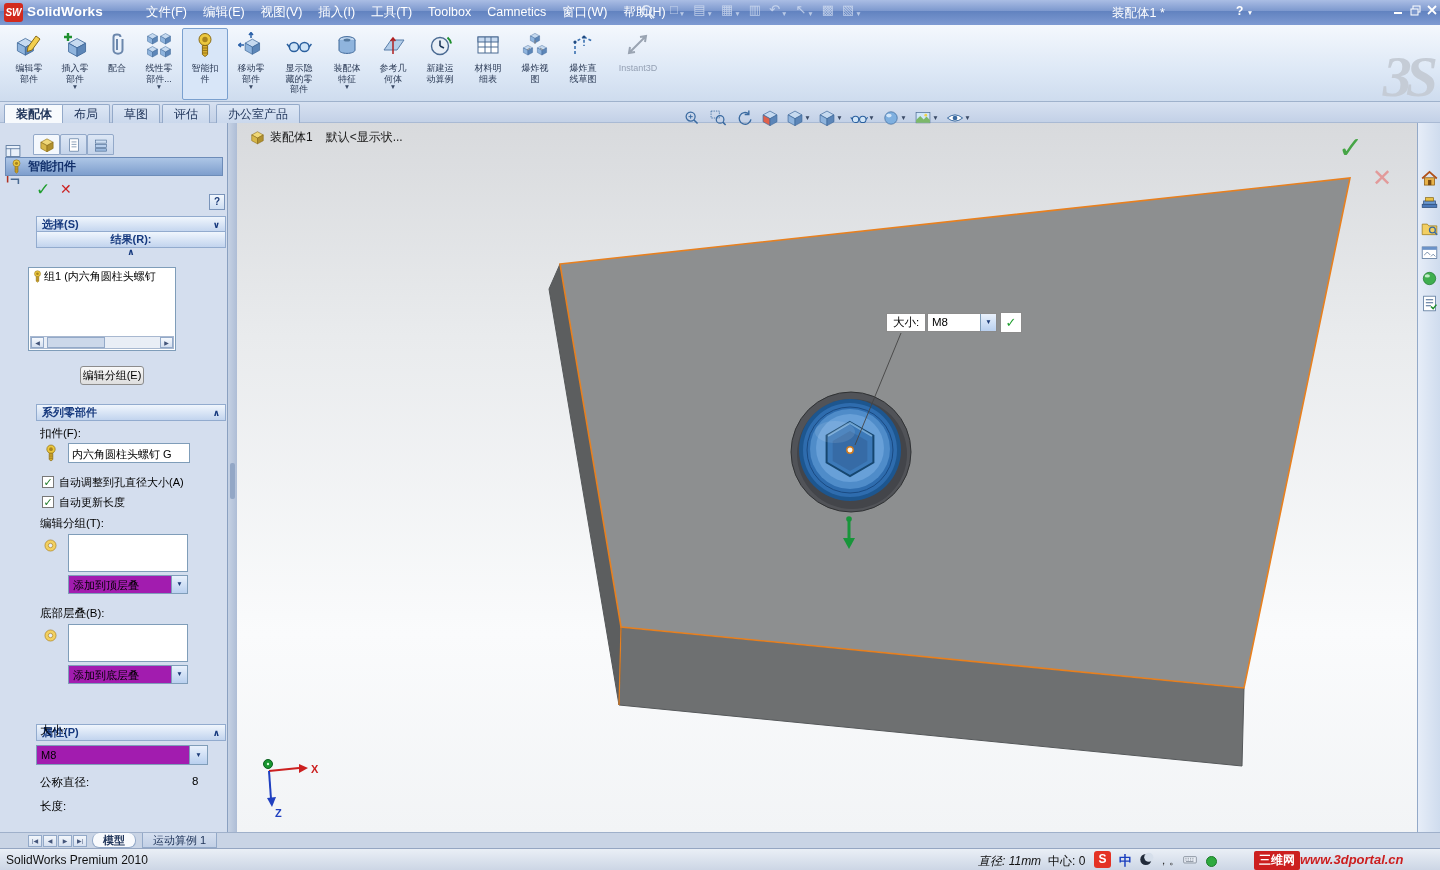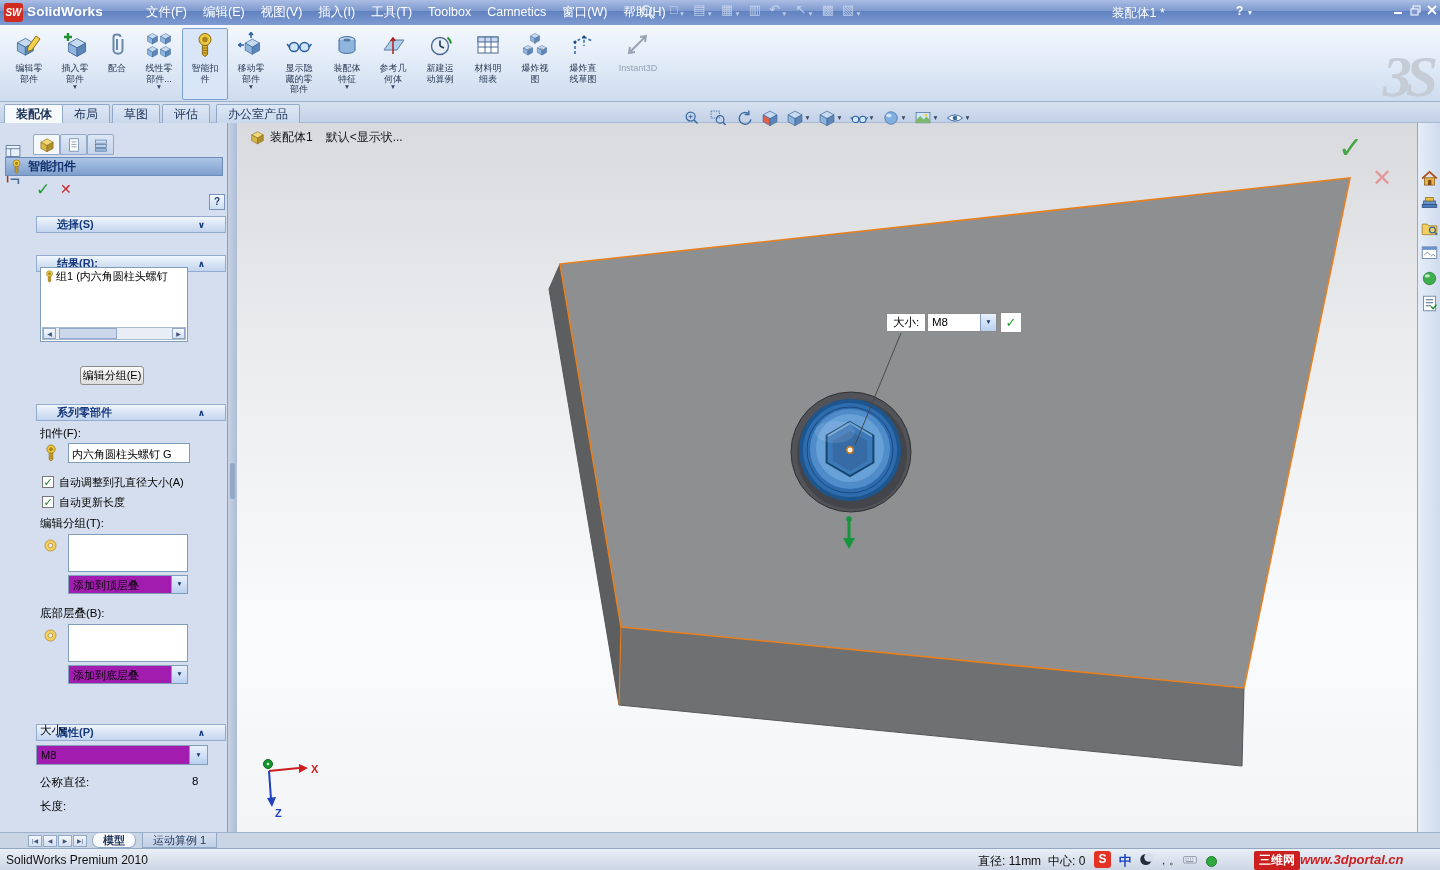--- a/index.html
+++ b/index.html
@@ -36,21 +36,21 @@
   
   #pmpanel{position:absolute;left:0;top:123px;width:228px;height:709px;background:#d4deee;border-right:1px solid #8aa0c0;box-sizing:border-box;}
   .pmtab{position:absolute;top:11px;width:25px;height:19px;border:1px solid #93a9c9;background:linear-gradient(#dde7f5,#c5d4ea);
     display:flex;align-items:center;justify-content:center;border-radius:2px 2px 0 0;}
   .pmtab.active{background:#f4f8fd;}
   #pmheader{position:absolute;left:5px;top:34px;width:218px;height:19px;background:linear-gradient(#adc6e6,#7e9ecd);
     border:1px solid #68籍?;border:1px solid #6d8cb8;box-sizing:border-box;display:flex;align-items:center;}
   .pmtitle{font-size:12px;font-weight:bold;color:#12306b;margin-left:4px;}
   .sec-h{position:absolute;left:36px;width:190px;height:17px;background:linear-gradient(#f0f6fd,#c2d4ee);
     border:1px solid #92abce;color:#16397e;font-weight:bold;font-size:11px;display:flex;align-items:center;
-    padding:0 20px;box-sizing:border-box;justify-content:space-between;}
+    padding:0 5px;box-sizing:border-box;justify-content:space-between;}
   .chev{font-size:9px;color:#16397e;font-weight:bold;}
   .lbl{position:absolute;font-size:11.5px;color:#000;}
   .inp{position:absolute;background:#fff;border:1px solid #7f9db9;font-size:11px;box-sizing:border-box;overflow:hidden;white-space:nowrap;}
   .cbx{position:absolute;width:12px;height:12px;background:#fff;border:1px solid #787878;font-size:11px;line-height:11px;
     text-align:center;color:#1d7a28;font-weight:bold;box-sizing:border-box;}
   .combo{position:absolute;background:#a21caf;border:1px solid #7f9db9;box-sizing:border-box;}
   .combo .fld{position:absolute;left:4px;top:2px;font-size:11px;color:#000;white-space:nowrap;overflow:hidden;right:17px;}
   .cbtn{position:absolute;right:0;top:0;bottom:0;width:15px;background:linear-gradient(#e9f1fc,#b9d0ef);
     border-left:1px solid #7f9db9;display:flex;align-items:center;justify-content:center;}
   .cbtn .crt{color:#1d3c78;}
@@ -467,25 +467,25 @@
     </div>
 
     <div class="abs" style="left:36px;top:56px;font-size:17px;font-weight:bold;color:#1f9e2f;">✓</div>
     <div class="abs" style="left:60px;top:58px;font-size:14px;font-weight:bold;color:#cc2222;">✕</div>
 
     <div class="sec-h" style="top:93px;">
       <span>选择(S)</span>
       <span class="chev">∨</span>
     </div>
 
-    <div class="sec-h" style="top:132px;">
+    <div class="sec-h" style="top:108px;flex-direction:column;">
       <span>结果(R):</span>
       <span class="chev">∧</span>
     </div>
-    <div class="inp" style="left:40px;top:144px;width:148px;height:75px;">
+    <div class="inp" style="left:28px;top:144px;width:148px;height:84px;">
       <div style="display:flex;align-items:center;height:16px;padding-left:2px;">
         <svg width="13" height="13" viewBox="0 0 26 26">
             <use href="#ic-bolt"></use>
           </svg>
         <span style="font-size:11px;white-space:nowrap;overflow:hidden;">组1 (内六角圆柱头螺钉</span>
       </div>
       <div class="sbarH" style="left:1px;bottom:1px;right:1px;position:absolute;">
         <span class="sbtn" style="left:0;">◀</span>
         <span class="sthumb" style="left:16px;width:58px;"></span>
         <span class="sbtn" style="right:0;">▶</span>
@@ -715,21 +715,21 @@
     <span class="mnav" style="left:28px;">|◀</span>
     <span class="mnav" style="left:43px;">◀</span>
     <span class="mnav" style="left:58px;">▶</span>
     <span class="mnav" style="left:73px;">▶|</span>
     <span class="mtab active" style="left:92px;">模型</span>
     <span class="mtab" style="left:142px;">运动算例 1</span>
   </div>
 
   <div id="statusbar">
     <span class="abs" style="left:6px;top:4px;">SolidWorks Premium 2010</span>
-    <span class="abs" style="left:978px;top:4px;">直径: 11mm</span>
+    <span class="abs" style="left:978px;top:4px;font-style:italic;">直径: 11mm</span>
     <span class="abs" style="left:1048px;top:4px;">中心: 0</span>
     <span class="abs" style="left:1094px;top:2px;width:17px;height:17px;background:#e43224;border-radius:3px;color:#fff;font-weight:bold;font-size:12px;text-align:center;line-height:17px;">S</span>
     <span class="abs" style="left:1119px;top:3px;color:#1a3fbf;font-weight:bold;font-size:13px;">中</span>
     <span class="abs" style="left:1138px;top:2px;"><svg width="17" height="17" viewBox="0 0 26 26">
           <use href="#ic-moon"></use>
         </svg></span>
     <span class="abs" style="left:1158px;top:4px;font-size:11px;color:#333;">，。</span>
     <span class="abs" style="left:1180px;top:3px;"><svg width="20" height="15" viewBox="0 0 26 26">
           <use href="#ic-kbd"></use>
         </svg></span>

